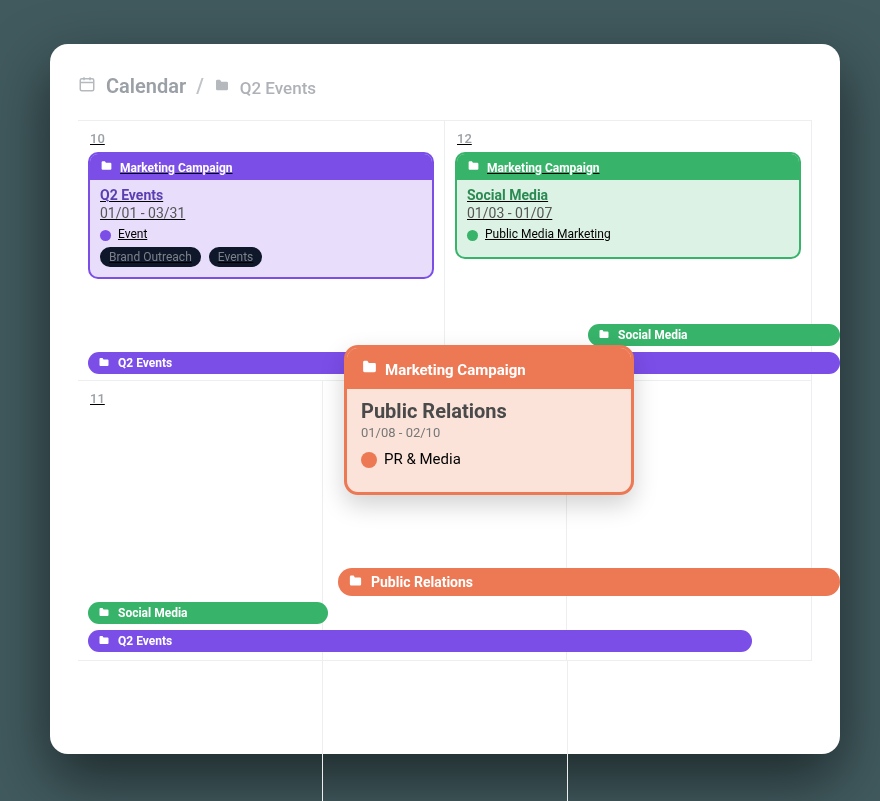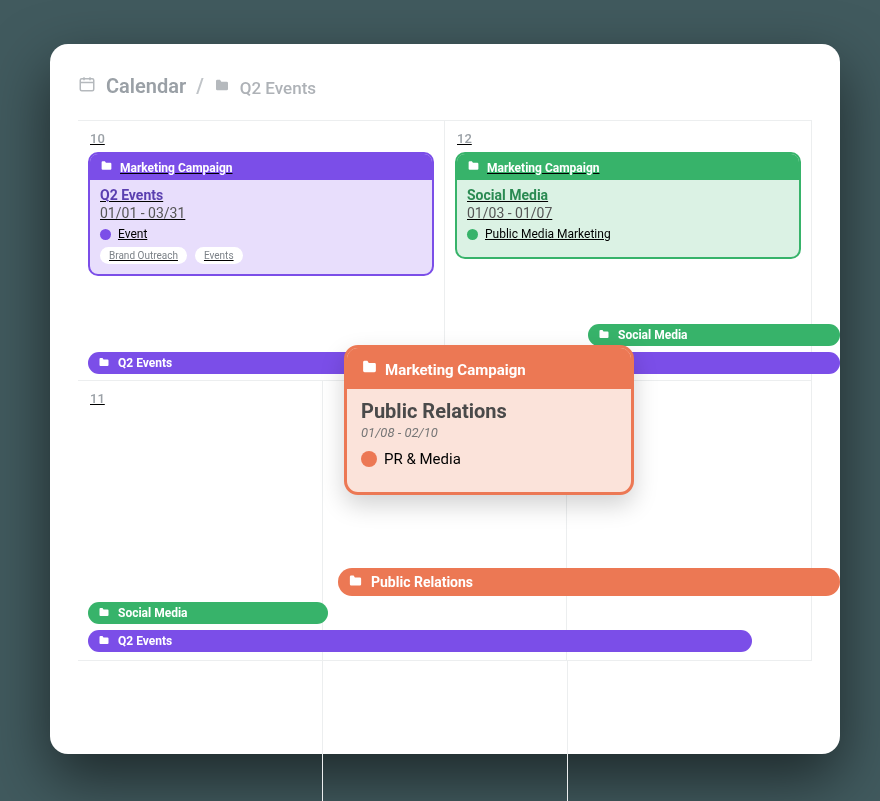--- a/index.html
+++ b/index.html
@@ -53,31 +53,31 @@
     margin-bottom:10px;
   }
   .card-header {
     display:flex; align-items:flex-end; gap:7px;
     padding:5px 10px;
     color:#fff; font-size:12px; font-weight:700;
   }
   .card-body { padding:7px 10px 10px 10px; }
   .card-title { font-weight:700; font-size:14px; margin-bottom:2px; }
   .card-dates { font-size:14px; color:#555; margin-bottom:6px;}
-  .cat-row { display:flex; align-items:center; gap:7px; font-size:12px; margin-bottom:6px;}
+  .cat-row { display:flex; align-items:flex-end; gap:7px; font-size:12px; margin-bottom:6px;}
   .dot { width:11px; height:11px; border-radius:50%; display:inline-block;}
   .person-row { display:flex; align-items:center; gap:7px; font-size:12px; margin-bottom:6px;}
   .avatar {
     width:20px; height:20px; border-radius:50%;
     border:2px solid rgba(0,0,0,0.08);
     display:inline-flex; align-items:center; justify-content:center;
     font-size:10px; color:#fff;
   }
   .tags { display:flex; gap:8px; }
-  .tag { background:#ffffff; color:#7c8288; font-size:10px; padding:3px 9px; border-radius:10px;}
+  .tag { background:#0f172a; color:#7c8288; font-size:12px; padding:3px 9px; border-radius:10px;}
   
   .card.purple { border-color:#7b4ee8; background:#e8defc; }
   .card.purple .card-header { background:#7b4ee8; }
   .card.purple .card-title { color:#5a3fb0; }
   
   .card.green { border-color:#37b36a; background:#dbf2e4; }
   .card.green .card-header { background:#37b36a; }
   .card.green .card-title { color:#2a8a52; }
   
   .card.orange {
@@ -87,21 +87,21 @@
     width:290px;
     left:266px;
     top:-36px;
     z-index:20;
     box-shadow:0 10px 24px rgba(0,0,0,0.18);
     border-radius:14px;
   }
   .card.orange .card-header { background:#ec7854; padding:10px 14px; font-size:15px;}
   .card.orange .card-body { padding:10px 14px 14px 14px;}
   .card.orange .card-title { font-size:20px; color:#4a4a4a; font-weight:700;}
-  .card.orange .card-dates { font-size:13px; color:#777; margin-bottom:10px;font-style:italic;}
+  .card.orange .card-dates { font-size:13px; color:#777; margin-bottom:10px;}
   .card.orange .cat-row { font-size:15px; margin-bottom:10px;}
   .card.orange .dot { width:16px; height:16px;}
   .card.orange .person-row { font-size:15px;}
   .card.orange .avatar { width:28px; height:28px; font-size:12px;}
   
   .bar {
     height:22px;
     border-radius:11px;
     display:flex; align-items:center; gap:8px;
     padding:0 10px;

